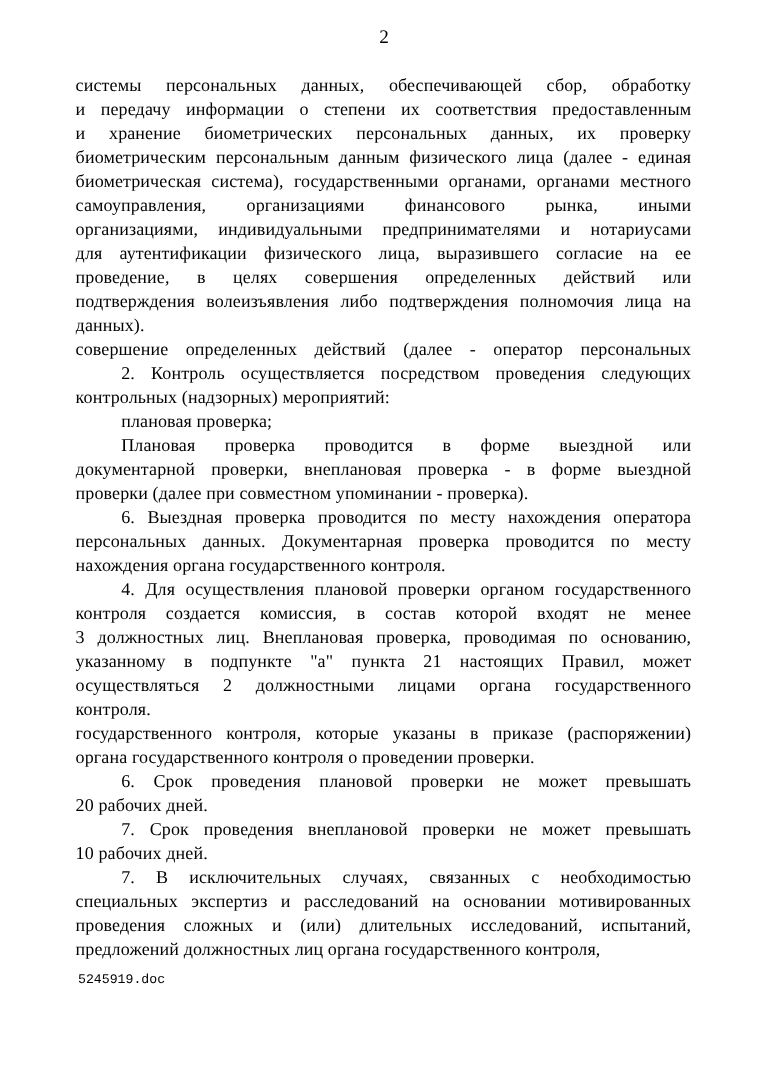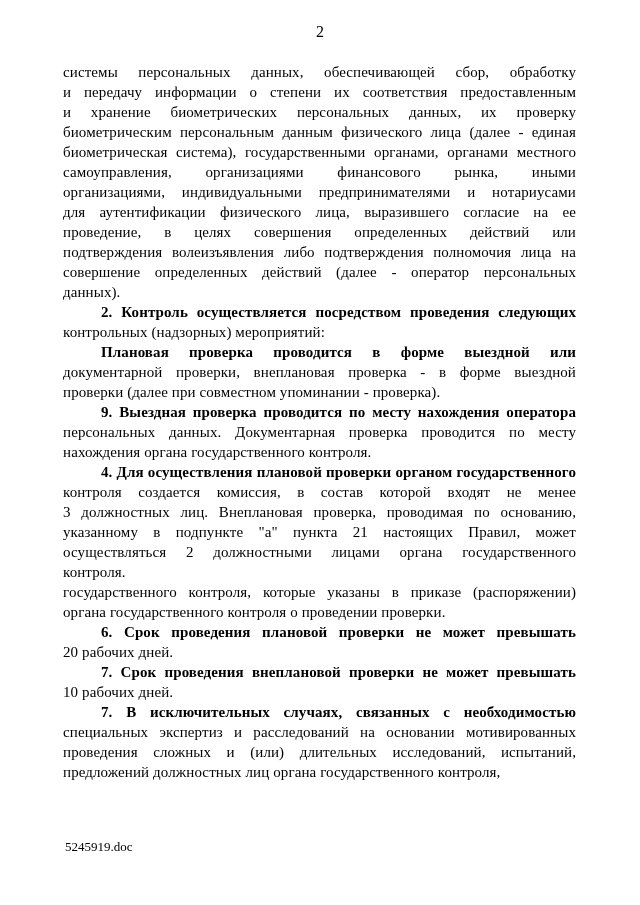--- a/index.html
+++ b/index.html
@@ -38,55 +38,56 @@
     overflow: hidden;
     text-align: left;
     letter-spacing: 0.1px;
   }
   .line.fill {
     text-align: justify;
     text-align-last: justify;
   }
   .line.indent {
     padding-left: 38px;
-    font-weight: bold;
   }
   .footer-filename {
     position: absolute;
-    top: 841px;
+    top: 812px;
     left: 65px;
-    font-size: 13px;
+    font-size: 11px;
     line-height: 11px;
+    font-family: Liberation Mono, monospace;
   }
 </style>
 </head>
 <body>
 
 <div class="page">
   <div class="page-number">2</div>
 
   <div class="content" id="content">
       <div class="line fill">системы персональных данных, обеспечивающей сбор, обработку</div>
       <div class="line fill">и передачу информации о степени их соответствия предоставленным</div>
       <div class="line fill">и хранение биометрических персональных данных, их проверку</div>
       <div class="line fill">биометрическим персональным данным физического лица (далее - единая</div>
       <div class="line fill">биометрическая система), государственными органами, органами местного</div>
       <div class="line fill">самоуправления, организациями финансового рынка, иными</div>
       <div class="line fill">организациями, индивидуальными предпринимателями и нотариусами</div>
       <div class="line fill">для аутентификации физического лица, выразившего согласие на ее</div>
       <div class="line fill">проведение, в целях совершения определенных действий или</div>
       <div class="line fill">подтверждения волеизъявления либо подтверждения полномочия лица на</div>
+      <div class="line">данных).</div>
       <div class="line fill">совершение определенных действий (далее - оператор персональных</div>
-      <div class="line">данных).</div>
       <div class="line fill indent">2. Контроль осуществляется посредством проведения следующих</div>
       <div class="line">контрольных (надзорных) мероприятий:</div>
+      <div class="line indent">плановая проверка;</div>
       <div class="line fill indent">Плановая проверка проводится в форме выездной или</div>
       <div class="line fill">документарной проверки, внеплановая проверка - в форме выездной</div>
       <div class="line">проверки (далее при совместном упоминании - проверка).</div>
-      <div class="line fill indent">9. Выездная проверка проводится по месту нахождения оператора</div>
+      <div class="line fill indent">6. Выездная проверка проводится по месту нахождения оператора</div>
       <div class="line fill">персональных данных. Документарная проверка проводится по месту</div>
       <div class="line">нахождения органа государственного контроля.</div>
       <div class="line fill indent">4. Для осуществления плановой проверки органом государственного</div>
       <div class="line fill">контроля создается комиссия, в состав которой входят не менее</div>
       <div class="line fill">3 должностных лиц. Внеплановая проверка, проводимая по основанию,</div>
       <div class="line fill">указанному в подпункте "а" пункта 21 настоящих Правил, может</div>
       <div class="line fill">осуществляться 2 должностными лицами органа государственного</div>
       <div class="line">контроля.</div>
       <div class="line fill">государственного контроля, которые указаны в приказе (распоряжении)</div>
       <div class="line">органа государственного контроля о проведении проверки.</div>

